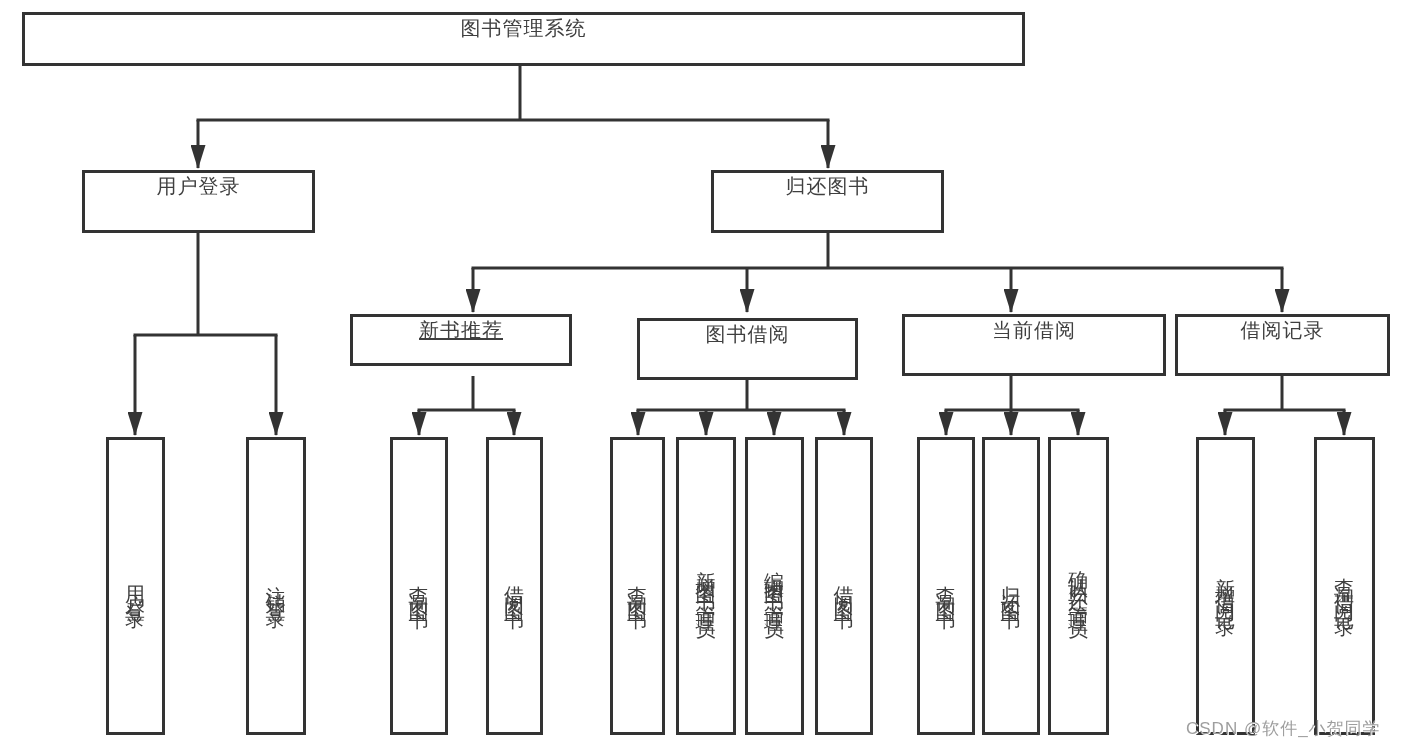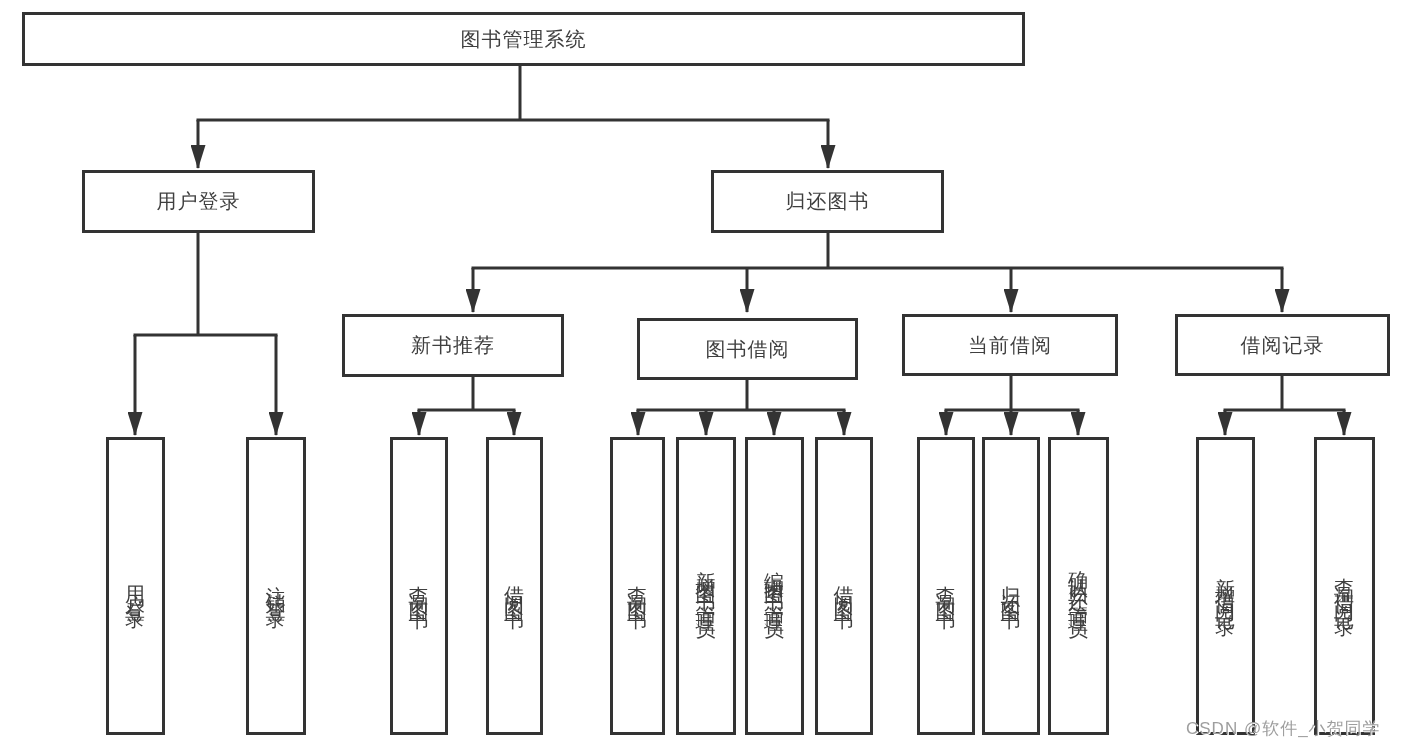--- a/index.html
+++ b/index.html
@@ -22,21 +22,20 @@
     width: 1405px;
     height: 747px;
     pointer-events: none;
   }
   .node {
     position: absolute;
     box-sizing: border-box;
     border: 3px solid #333333;
     background: #ffffff;
     display: flex;
-    align-items: center;
     justify-content: center;
     font-size: 20px;
     color: #3f3f3f;
     letter-spacing: 1px;
   }
   .leaf {
     position: absolute;
     box-sizing: border-box;
     border: 3px solid #333333;
     background: #ffffff;
@@ -129,27 +128,27 @@
     <span>图书管理系统</span>
   </div>
 
   <div class="node" style="left:82px; top:170px; width:233px; height:63px;">
     <span>用户登录</span>
   </div>
   <div class="node" style="left:711px; top:170px; width:233px; height:63px;">
     <span>归还图书</span>
   </div>
 
-  <div class="node" style="left:342px; top:314px; width:222px; height:63px;">
+  <div class="node" style="left:350px; top:314px; width:222px; height:52px;text-decoration:underline;">
     <span>新书推荐</span>
   </div>
   <div class="node" style="left:637px; top:318px; width:221px; height:62px;">
     <span>图书借阅</span>
   </div>
-  <div class="node" style="left:902px; top:314px; width:216px; height:62px;">
+  <div class="node" style="left:902px; top:314px; width:264px; height:62px;">
     <span>当前借阅</span>
   </div>
   <div class="node" style="left:1175px; top:314px; width:215px; height:62px;">
     <span>借阅记录</span>
   </div>
 
   <div class="leaf" style="left:106px; width:59px;">
     <span class="vtext">用户登录</span>
   </div>
   <div class="leaf" style="left:246px; width:60px;">

